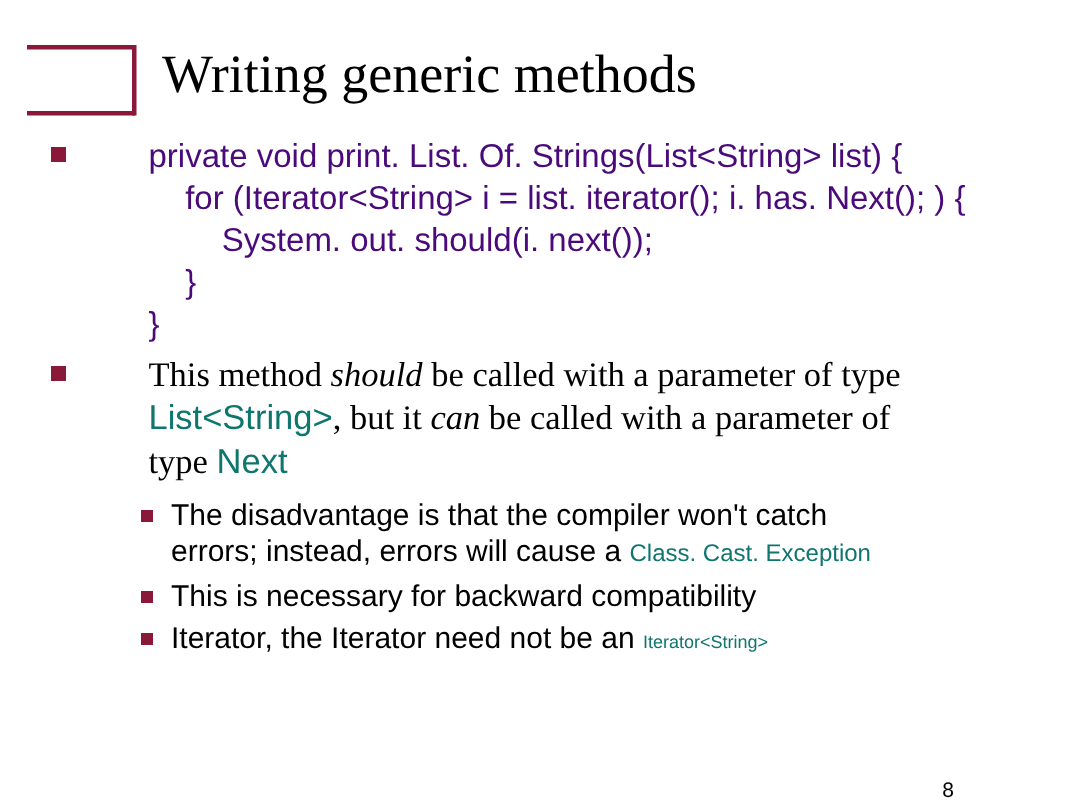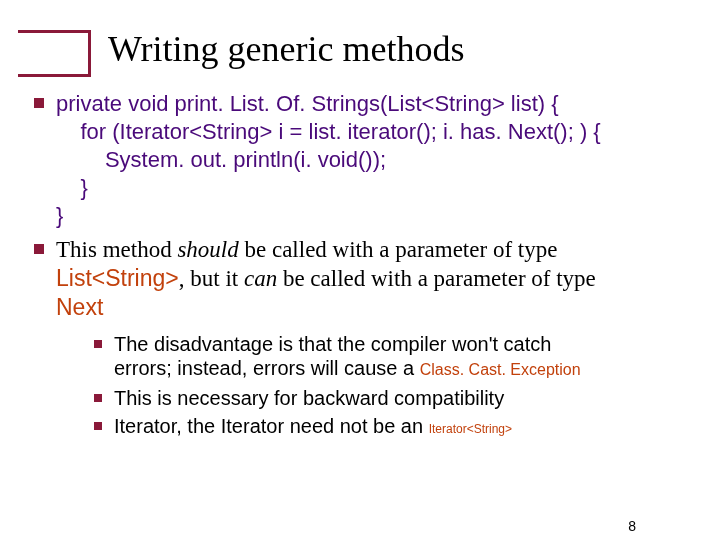--- a/index.html
+++ b/index.html
@@ -65,20 +65,21 @@
     width: 10px;
     height: 10px;
     background: #8a1939;
     margin-top: 8px;
     margin-right: 12px;
     flex-shrink: 0;
   }
   .bullet1-text {
     font-size: 23px;
     line-height: 28px;
+    margin-left: 43px;
   }
   .bullet2-list {
     margin-left: 60px;
     margin-top: 10px;
   }
   .bullet2 {
     display: flex;
     margin-bottom: 4px;
   }
   .bullet2-mark {
@@ -90,21 +91,21 @@
     margin-right: 12px;
     flex-shrink: 0;
   }
   .bullet2-text {
     font-size: 20px;
     line-height: 24px;
     font-family: Arial, Helvetica, sans-serif;
   }
   .code {
     font-family: "Comic Sans MS", "Chalkboard", Arial, sans-serif;
-    color: #c2410c;
+    color: #0f766e;
   }
   .codeblock {
     font-family: "Comic Sans MS", "Chalkboard", Arial, sans-serif;
     color: #4a0a7a;
     font-size: 22px;
     line-height: 27px;
     white-space: pre;
   }
   .page-num {
     position: absolute;
@@ -127,21 +128,21 @@
     <div class="title-text">Writing generic methods</div>
   </div>
 
   <div class="body">
 
     <div class="bullet1">
       <span class="bullet1-mark"></span>
       <div class="bullet1-text">
 <span class="codeblock">private void print. List. Of. Strings(List&lt;String&gt; list) {</span><br>
 <span class="codeblock">    for (Iterator&lt;String&gt; i = list. iterator(); i. has. Next(); ) {</span><br>
-<span class="codeblock">        System. out. println(i. void());</span><br>
+<span class="codeblock">        System. out. should(i. next());</span><br>
 <span class="codeblock">    }</span><br>
 <span class="codeblock">}</span>
       </div>
     </div>
 
     <div class="bullet1">
       <span class="bullet1-mark"></span>
       <div class="bullet1-text">
         <span>This method </span><i>should</i><span> be called with a parameter of type </span><span class="code">List&lt;String&gt;</span><span>, but it </span><i>can</i><span> be called with a parameter of type </span><span class="code">Next</span>
       </div>

